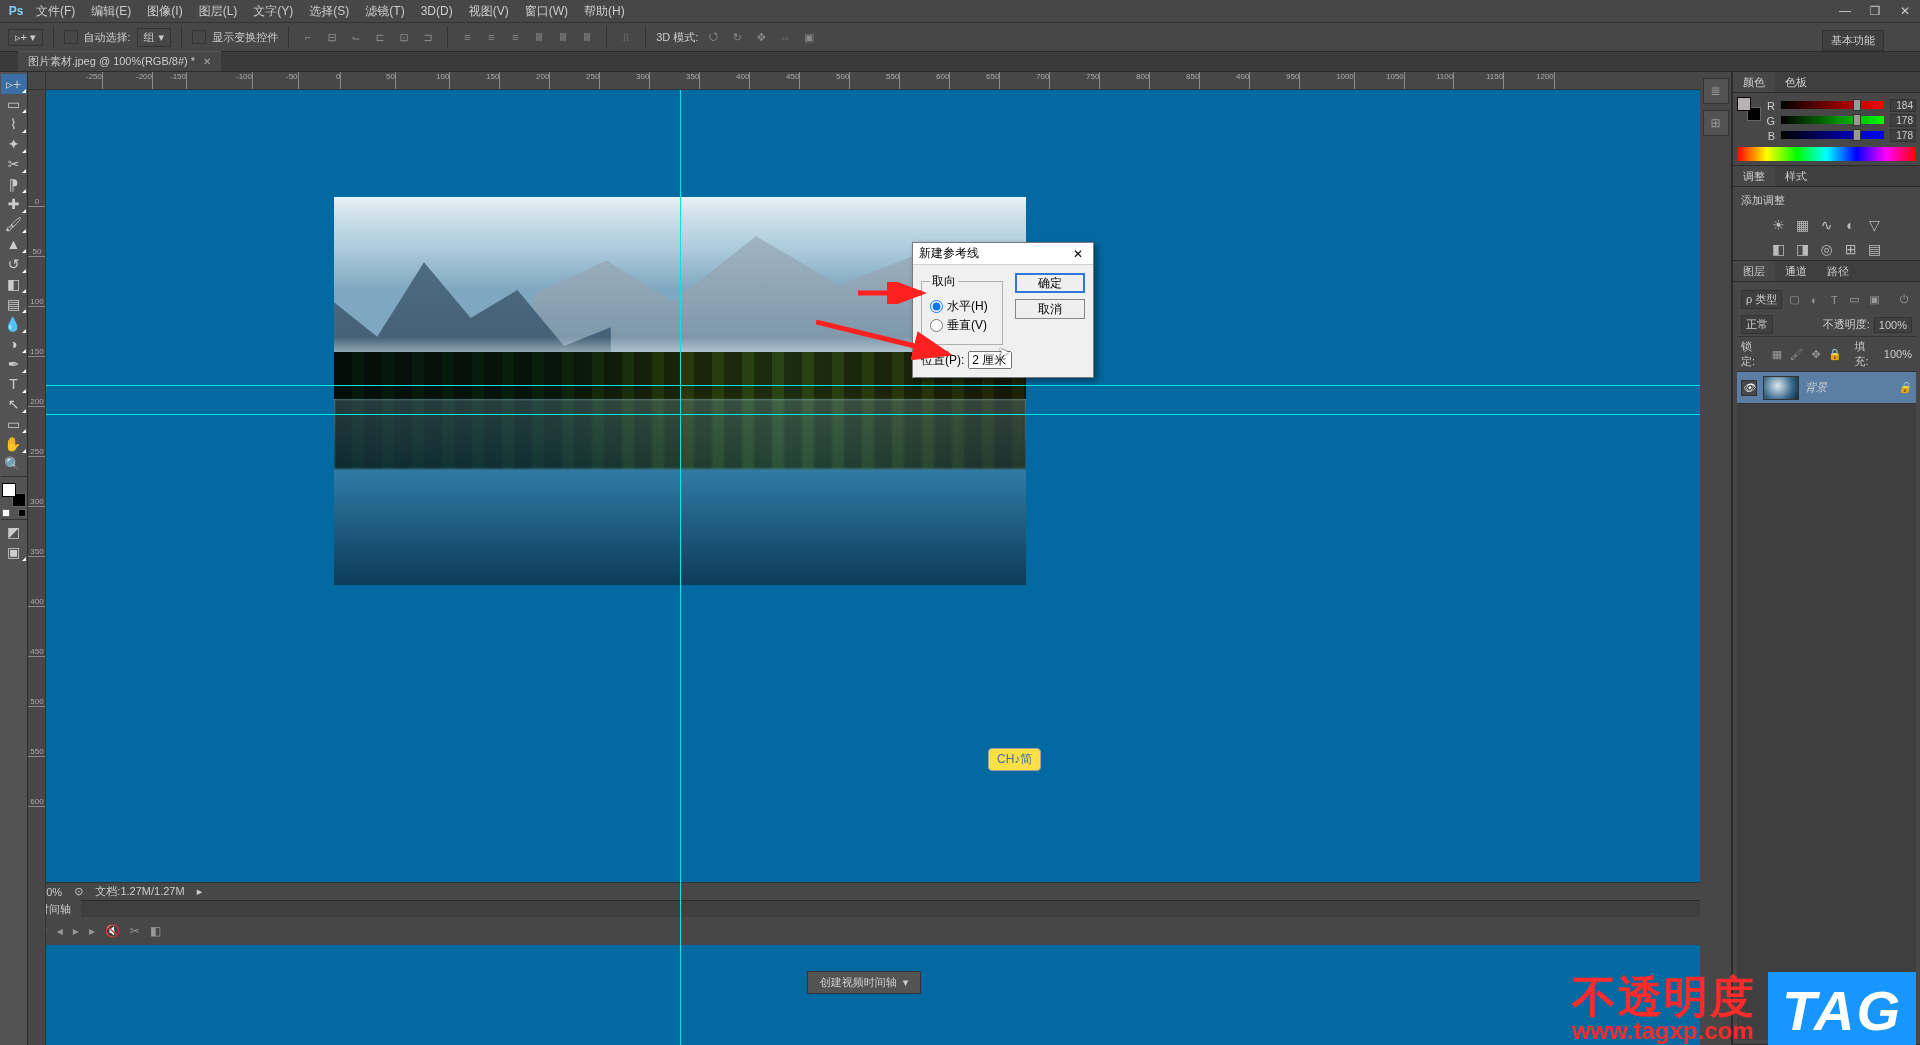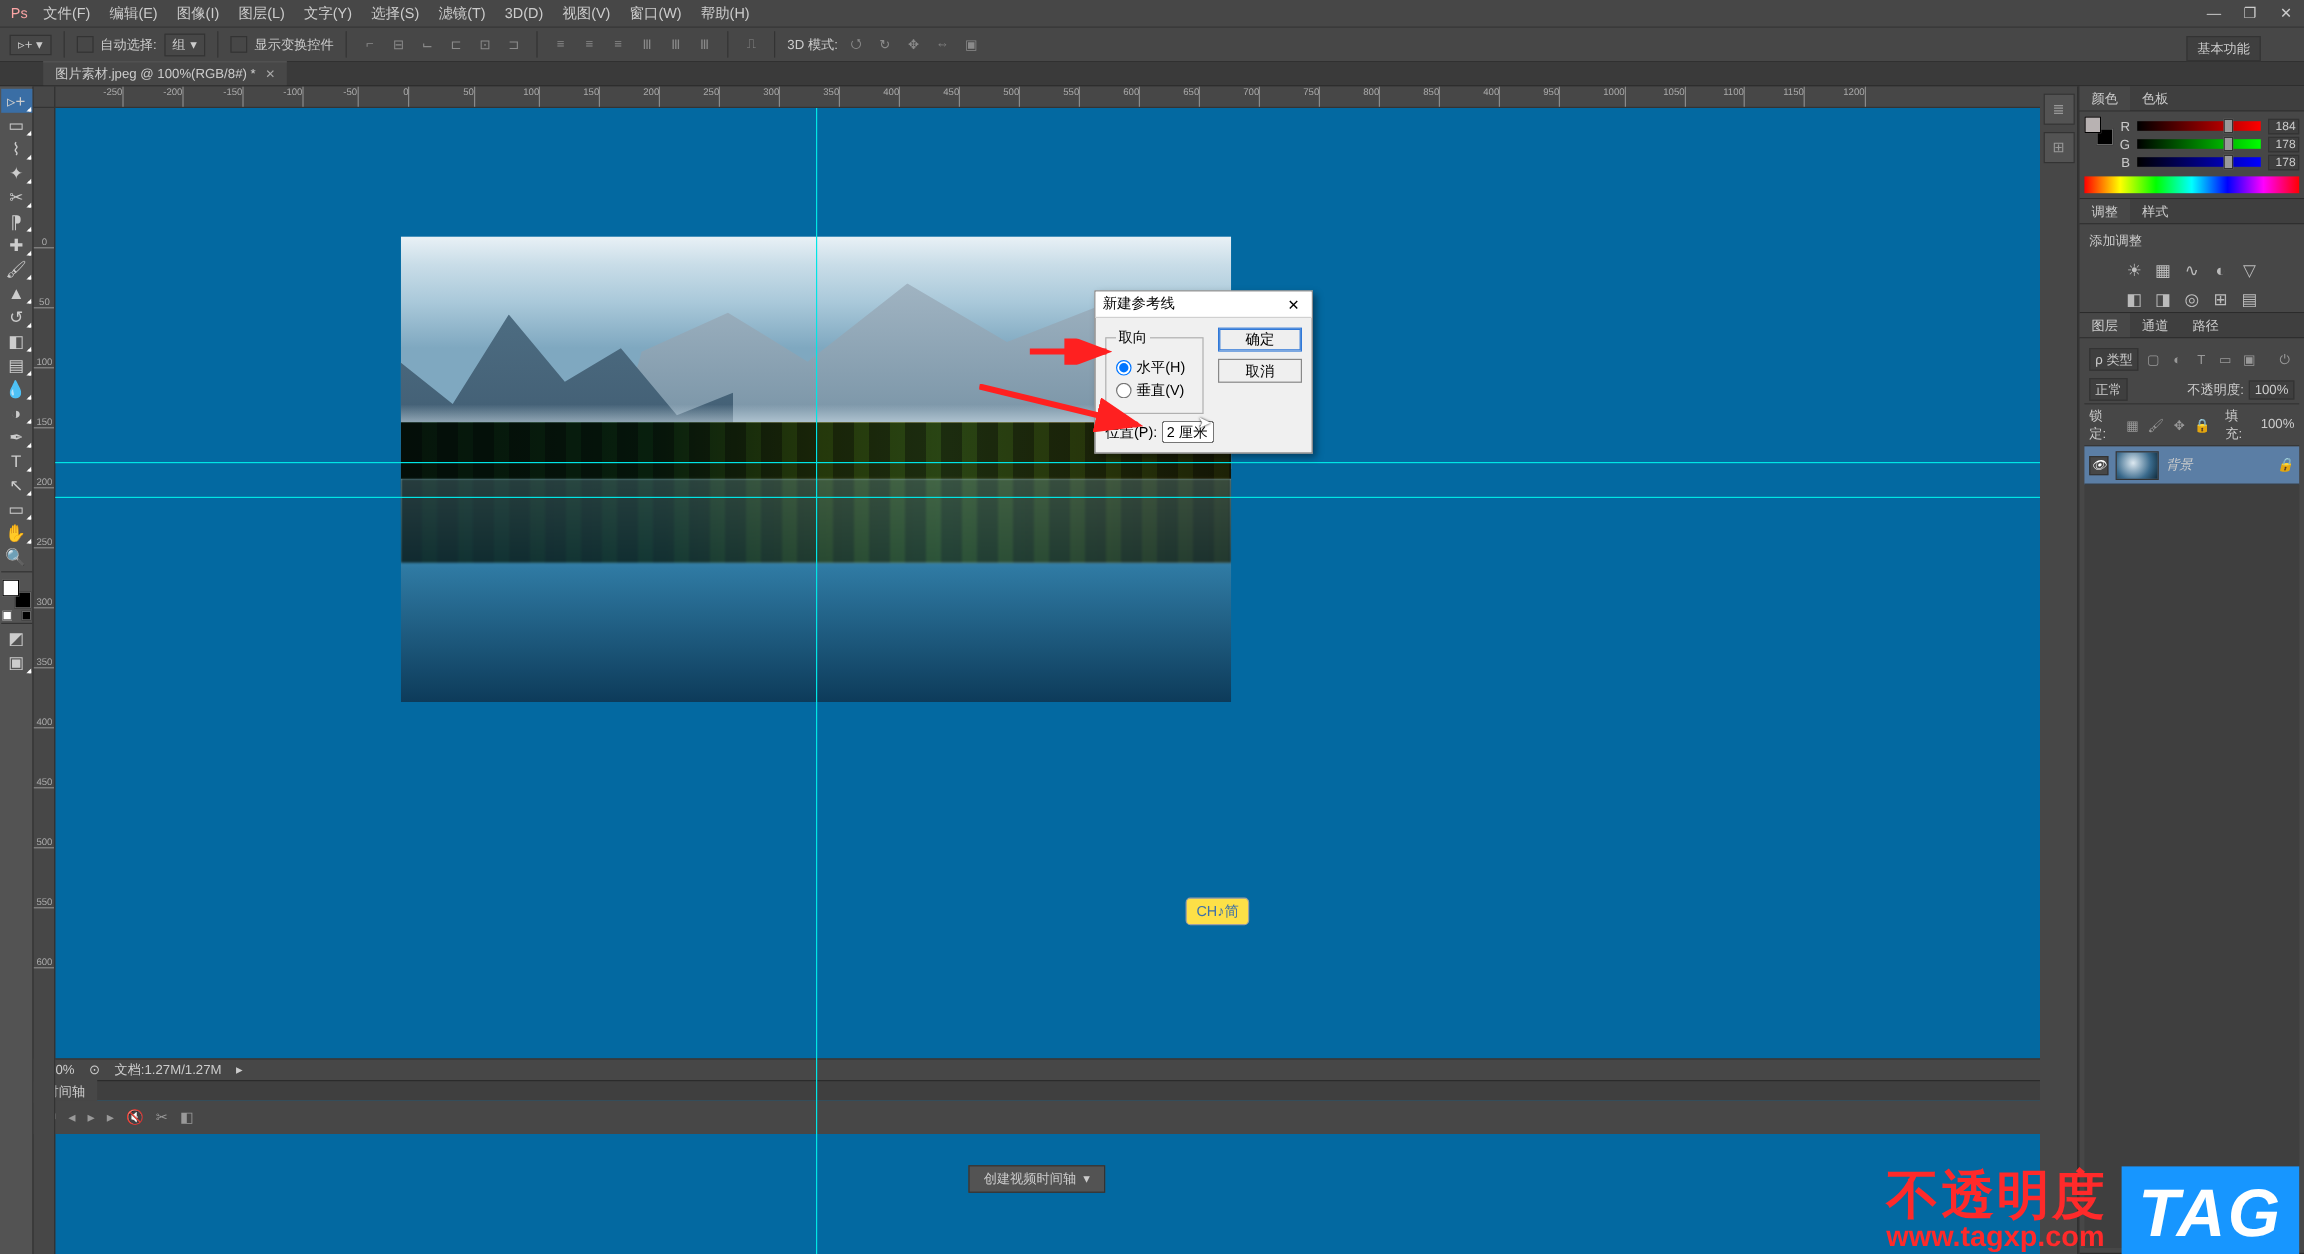--- a/index.html
+++ b/index.html
@@ -1,32 +1,32 @@
 <!DOCTYPE html>
 <html><head>
 <meta charset="utf-8">
 <style>
 * { margin: 0; padding: 0; box-sizing: border-box; font-family: "Microsoft YaHei", sans-serif; user-select: none; }
 body { background: #474747; color: #ccc; width: 1920px; height: 1045px; overflow: hidden; position: relative; }
 
 
 .menubar { height: 22px; background: #474747; display: flex; align-items: center; font-size: 12px; padding-left: 4px; position: relative; }
-.menubar .logo { width: 24px; height: 22px; display:flex; align-items:center; justify-content:center; color:#fca5a5; font-weight:normal; }
+.menubar .logo { width: 24px; height: 22px; display:flex; align-items:center; justify-content:center; color:#7dd3fc; font-weight:bold; }
 .menubar .menu-item { padding: 0 8px; color:#ccc; }
 .window-ctrl { position: absolute; right: 0; top: 0; display: flex; }
 .window-ctrl div { width: 30px; height: 22px; display:flex; align-items:center; justify-content:center; color:#ccc; font-size:12px; }
 
 
 .optionsbar { height: 30px; background: #474747; border-top: 1px solid #333; border-bottom: 1px solid #2b2b2b; display:flex; align-items:center; padding: 0 8px; font-size: 11px; gap:6px; }
 .optionsbar .sel, .optionsbar .drop { border:1px solid #333; background:#474747; padding:1px 6px; display:flex; align-items:center; gap:4px; color:#ccc; }
 .optionsbar .chk { width: 14px; height:14px; border:1px solid #333; background:#474747; }
 .optionsbar .sep { width:1px; height:22px; background:#333; margin:0 4px;}
 .optionsbar .icon-btn { width:18px; height:18px; display:flex; align-items:center; justify-content:center; color:#8a8a8a; border:1px solid transparent; font-size:11px;}
 
-.tabbar { height: 20px; background:#3a3a3a; border-bottom:1px solid #2b2b2b; display:flex; align-items:flex-end; padding-left:36px;}
+.tabbar { height: 20px; background:#3a3a3a; border-bottom:1px solid #2b2b2b; display:flex; align-items:flex-end; padding-left:18px;}
 .tabbar .tab { background:#474747;  border-top:1px solid #555; padding: 2px 10px; font-size: 11px; color:#ccc; display:flex; align-items:center; gap:8px;}
 .tabbar .tab .x { font-size:10px; color:#aaa; }
 
 
 .workspace { position: absolute; top:72px; left:0; right:0; bottom:0; display:flex; }
 .toolpane { width:28px; background:#535353; border-right:1px solid #2b2b2b; display:flex; flex-direction:column; align-items:center; padding-top:2px;}
 .toolpane .tool { width:26px; height:20px; display:flex; align-items:center; justify-content:center; color:#ccc; font-size:14px; position:relative;}
 .toolpane .tool.sel { background:#3a6ea5;}
 .toolpane .tool .tri { position:absolute; right:1px; bottom:1px; border:2px solid transparent; border-right-color:#fff; border-bottom-color:#fff; width:0; height:0;}
 .toolpane .sep { width:26px; height:1px; background:#333; margin:2px 0;}
@@ -253,21 +253,21 @@
     <div class="tool">◩</div>
     <div class="tool">▣<div class="tri"></div></div>
   </div>
 
   <div class="canvasarea">
     <div class="rulers-corner"></div>
     <div class="ruler-h">
         <div class="ticks" id="ruler-h-ticks">
           <div class="tick" style="left: 38px;">-250</div>
           <div class="tick" style="left: 88px;">-200</div>
-          <div class="tick" style="left: 138px;">-150</div>
+          <div class="tick" style="left: 122px;">-150</div>
           <div class="tick" style="left: 188px;">-100</div>
           <div class="tick" style="left: 238px;">-50</div>
           <div class="tick" style="left: 288px;">0</div>
           <div class="tick" style="left: 338px;">50</div>
           <div class="tick" style="left: 388px;">100</div>
           <div class="tick" style="left: 438px;">150</div>
           <div class="tick" style="left: 488px;">200</div>
           <div class="tick" style="left: 538px;">250</div>
           <div class="tick" style="left: 588px;">300</div>
           <div class="tick" style="left: 638px;">350</div>

